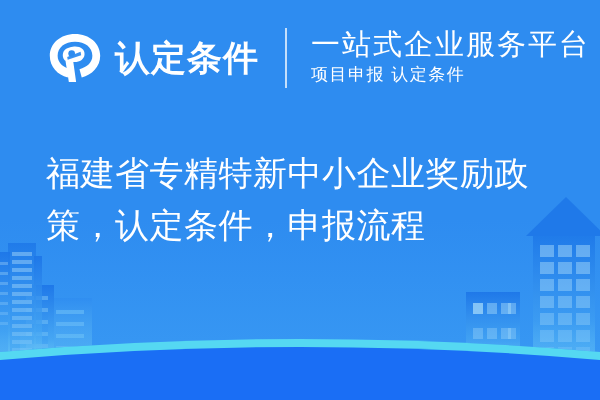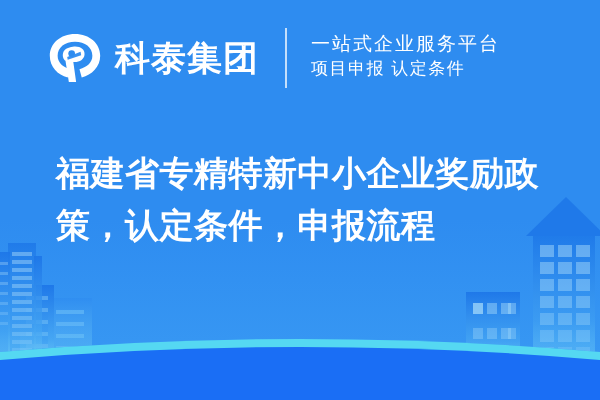--- a/index.html
+++ b/index.html
@@ -63,46 +63,46 @@
     margin-right: 24px;
     flex: 0 0 2px;
   }
   #slogan-block {
     display: flex;
     flex-direction: column;
     justify-content: center;
   }
   #slogan-main {
     color: #ffffff;
-    font-size: 19px;
+    font-size: 29px;
     font-weight: 400;
     letter-spacing: 2px;
     line-height: 1.12;
     white-space: nowrap;
   }
   #slogan-sub {
     color: #ffffff;
     font-size: 17px;
     font-weight: 400;
     letter-spacing: 1.5px;
     line-height: 1.5;
     margin-top: 2px;
     white-space: nowrap;
   }
 
   
   #headline {
     position: absolute;
-    left: 56px;
+    left: 46px;
     top: 148px;
     width: 520px;
     z-index: 4;
     color: #ffffff;
     font-size: 34px;
-    font-weight: 700;
+    font-weight: 400;
     line-height: 1.52;
     letter-spacing: 0.5px;
   }
 </style>
 </head>
 <body>
 
 <div id="banner">
 
   <svg id="scenery" viewBox="0 0 600 400" preserveAspectRatio="none">
@@ -265,21 +265,21 @@
                  C 66 53, 57 58, 47 57
                  L 52 93
                  L 39 93
                  L 33 55
                  C 29 52, 27 46, 29 40
                  C 31 34, 38 31, 46 30 Z" fill="#ffffff"></path>
 
         <circle cx="44" cy="42" r="6" fill="#2e8cf0"></circle>
         <path d="M36 48 L60 39 L61 45 L37 53 Z" fill="#2e8cf0" opacity="0.95"></path>
       </svg>
-      <div id="brand-name">科泰集团</div>
+      <div id="brand-name">认定条件</div>
     </div>
 
     <div id="divider"></div>
 
     <div id="slogan-block">
       <div id="slogan-main">一站式企业服务平台</div>
       <div id="slogan-sub">项目申报 认定条件</div>
     </div>
 
   </div>

